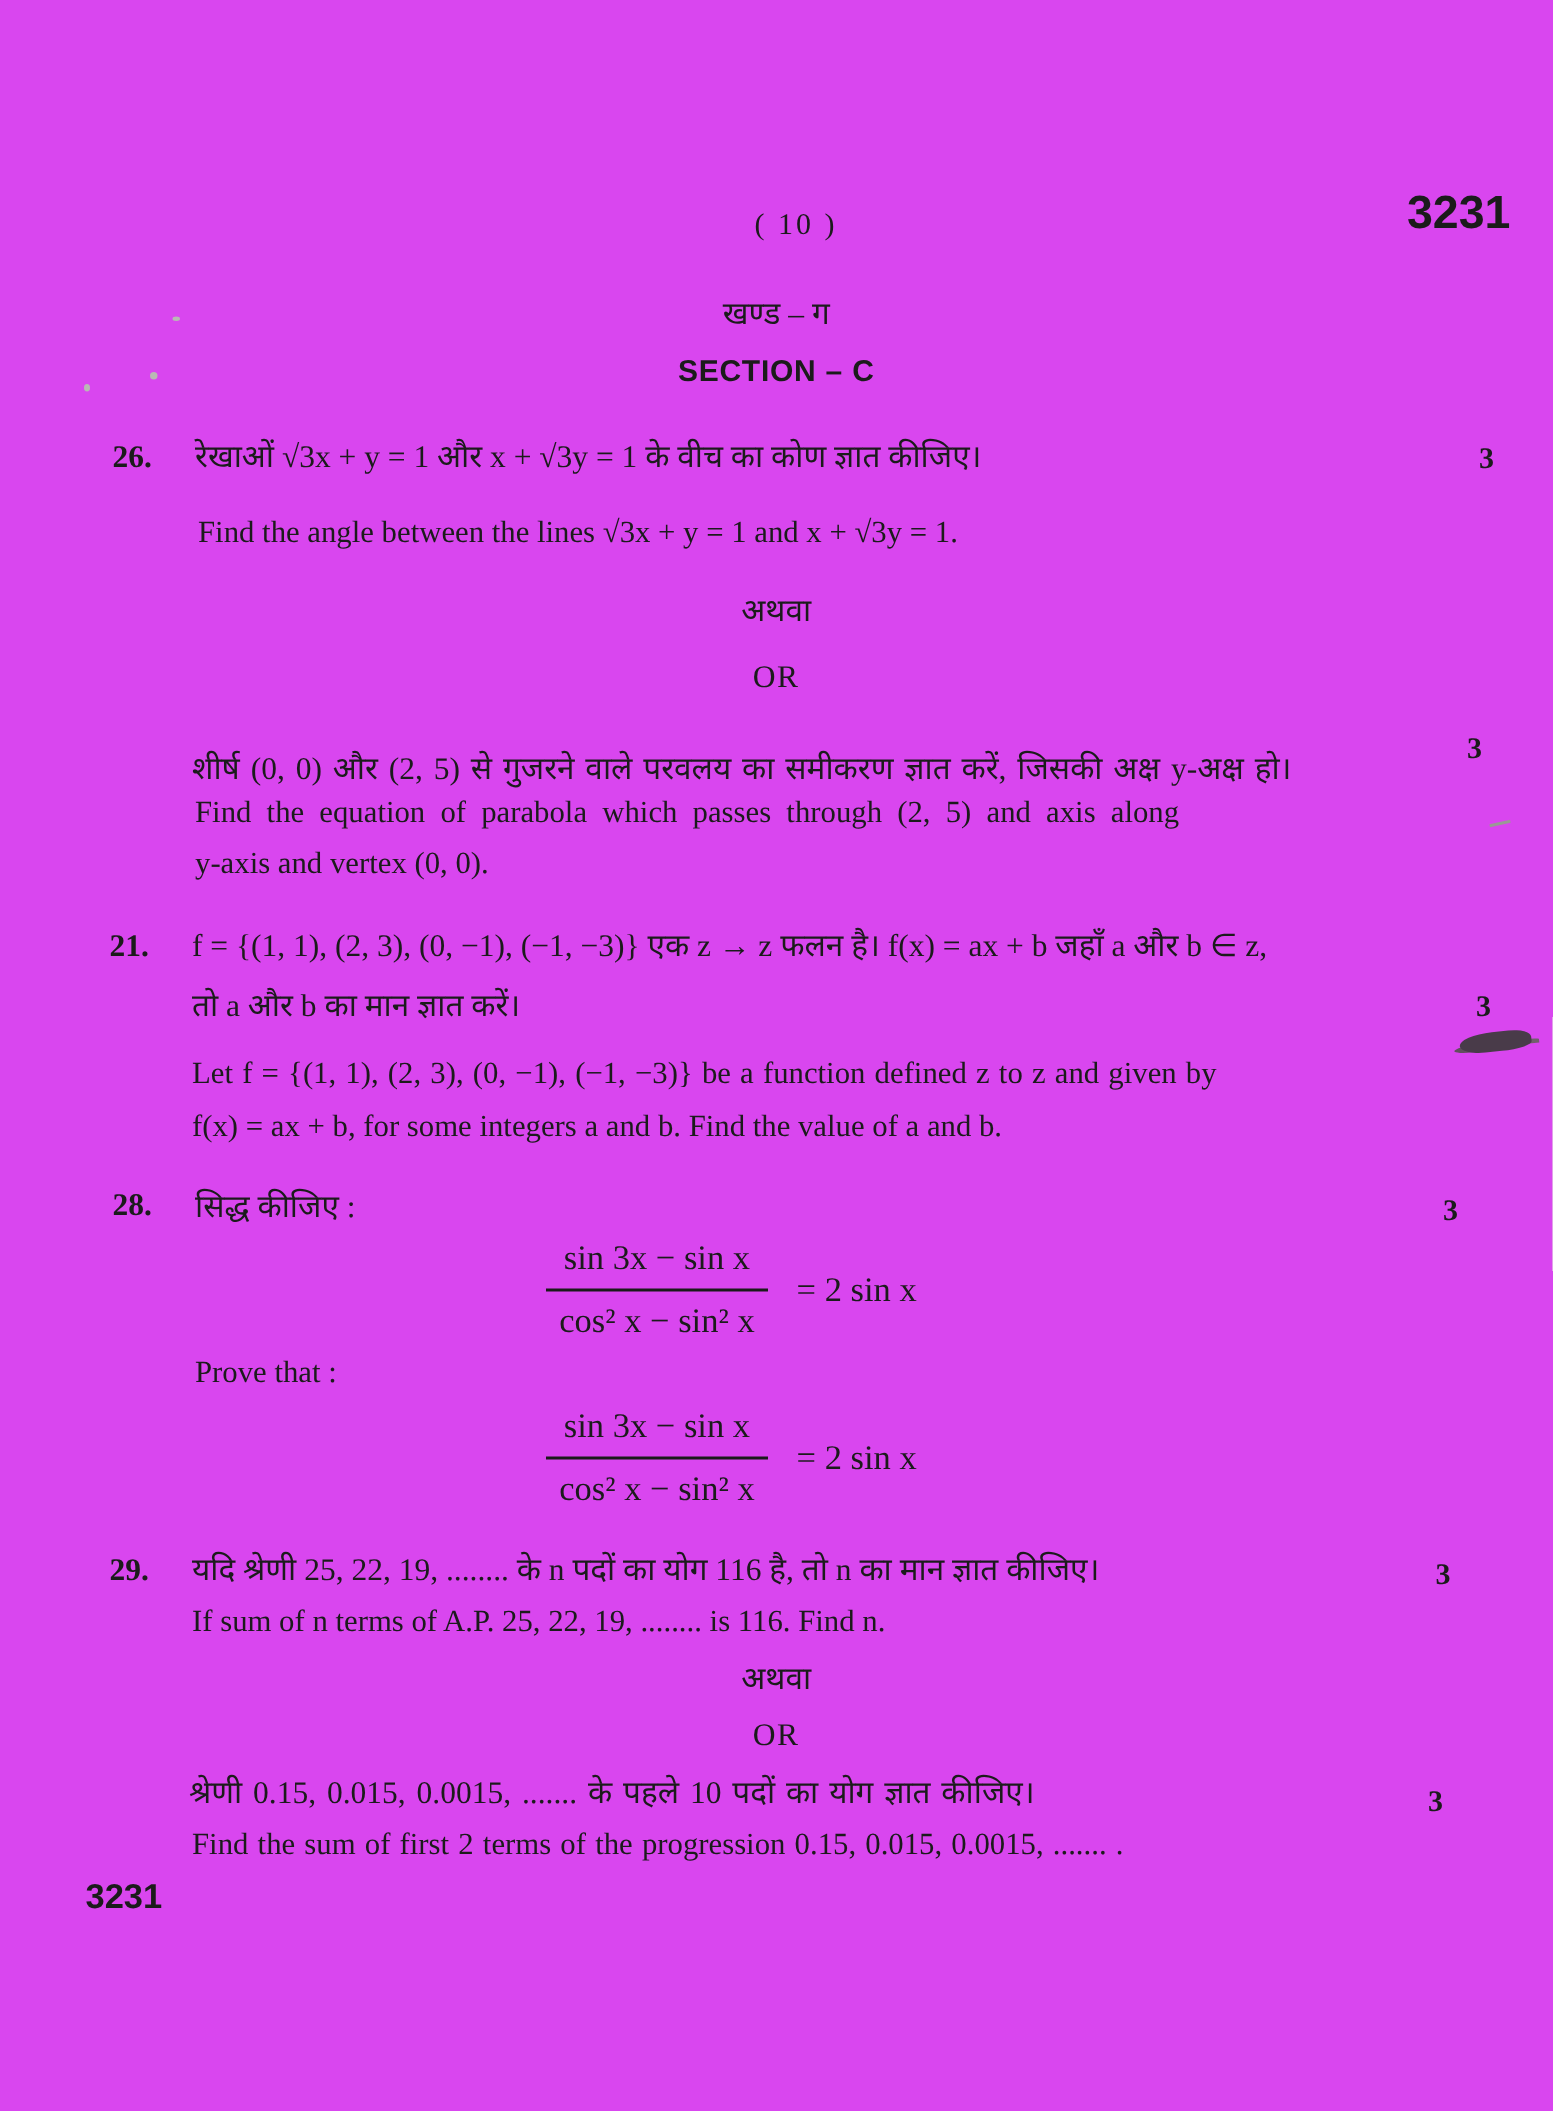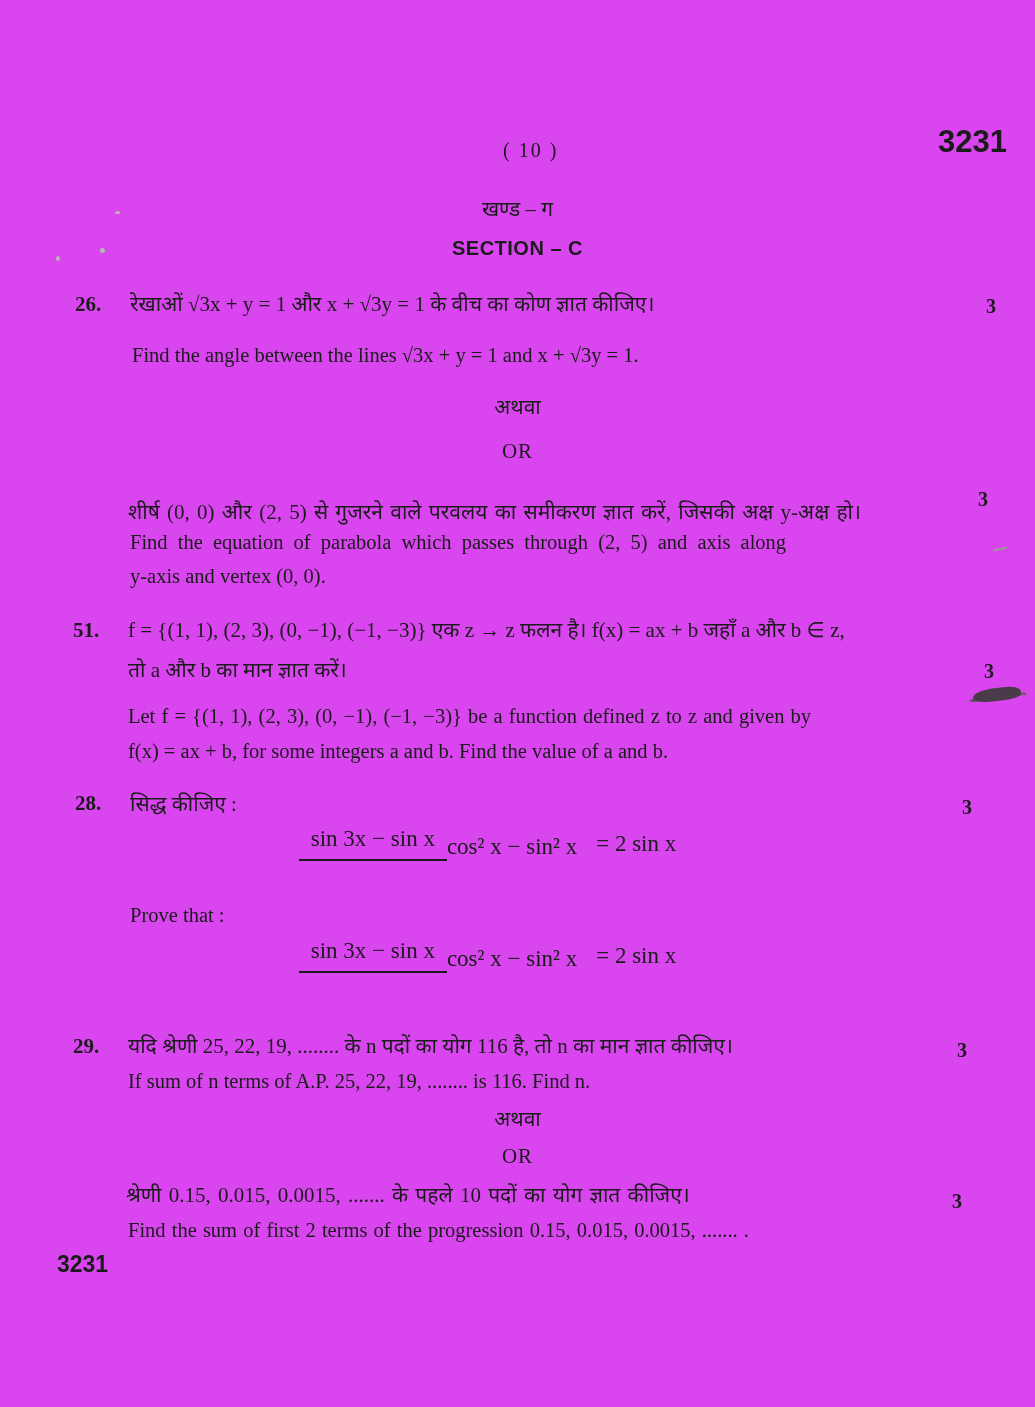--- a/index.html
+++ b/index.html
@@ -16,21 +16,21 @@
   .hindi{font-size:21px;line-height:1.45;}
   .eng{font-size:20.5px;line-height:1.5;}
   .bold{font-weight:normal;}
   .center{left:0;width:100%;text-align:center;}
   .qnum{font-size:21px;font-weight:bold;}
   .marks{font-size:20px;font-weight:bold;}
   .code{font-family:"Liberation Sans", sans-serif;font-weight:bold;}
   .pagenum{font-size:20px;letter-spacing:2px;}
   .section-en{font-family:"Liberation Sans", sans-serif;font-weight:bold;font-size:20px;letter-spacing:0.5px;}
   .formula-row{left:0;width:100%;display:flex;justify-content:center;align-items:center;font-size:23px;}
-  .frac{display:inline-flex;flex-direction:row;align-items:center;transform:translateX(-30px);}
+  .frac{display:inline-flex;flex-direction:column;align-items:center;transform:translateX(-30px);}
   .frac .num{padding:0 12px 7px;border-bottom:2.5px solid #1a1a1a;}
   .frac .den{padding-top:7px;}
   .rhs{margin-left:19px;transform:translateX(-30px);}
   .ink-blob{
     width:48px;height:13px;background:#3a3a38;
     border-radius:60% 40% 55% 45%/70% 55% 45% 60%;
     transform:rotate(-6deg);
     box-shadow:-8px 3px 0 -4px #55524e, 10px 2px 0 -5px #66625c;
     opacity:0.9;
   }
@@ -58,21 +58,21 @@
   <div class="abs eng" style="left:132px;top:340px;width:760px;">Find the angle between the lines  √3x + y = 1  and  x +  √3y   =  1.</div>
 
   <div class="abs center hindi" style="top:392px;">अथवा</div>
   <div class="abs center bold" style="top:439px;font-size:21px;letter-spacing:1px;">OR</div>
 
   <div class="abs hindi" style="left:128px;top:481px;width:810px;word-spacing:2px;margin-top:16px;">शीर्ष (0, 0) और (2, 5) से गुजरने वाले परवलय का समीकरण ज्ञात करें, जिसकी अक्ष y-अक्ष हो।</div>
   <div class="abs marks" style="left:978px;top:488px;">3</div>
   <div class="abs eng" style="left:130px;top:527px;width:860px;word-spacing:5px;">Find  the  equation  of  parabola  which  passes  through  (2,  5)  and  axis  along</div>
   <div class="abs eng" style="left:130px;top:561px;">y-axis and vertex (0, 0).</div>
 
-  <div class="abs qnum" style="left:73px;top:618px;">51.</div>
+  <div class="abs qnum" style="left:73px;top:618px;">21.</div>
   <div class="abs hindi" style="left:128px;top:615px;width:865px;">f = {(1, 1), (2, 3), (0, −1), (−1, −3)} एक z → z फलन है। f(x) = ax + b जहाँ  a और b ∈ z,</div>
   <div class="abs hindi" style="left:128px;top:655px;">तो  a और b का मान ज्ञात करें।</div>
   <div class="abs marks" style="left:984px;top:660px;">3</div>
   <div class="abs ink-blob" style="left:973px;top:688px;"></div>
   <div class="abs eng" style="left:128px;top:701px;width:855px;word-spacing:1px;">Let f = {(1, 1), (2, 3), (0, −1), (−1, −3)} be a function defined z to z and given by</div>
   <div class="abs eng" style="left:128px;top:736px;">f(x) = ax + b, for some integers a and b. Find the value of a and b.</div>
 
   <div class="abs qnum" style="left:75px;top:791px;">28.</div>
   <div class="abs hindi" style="left:130px;top:789px;">सिद्ध कीजिए :</div>
   <div class="abs marks" style="left:962px;top:796px;">3</div>

